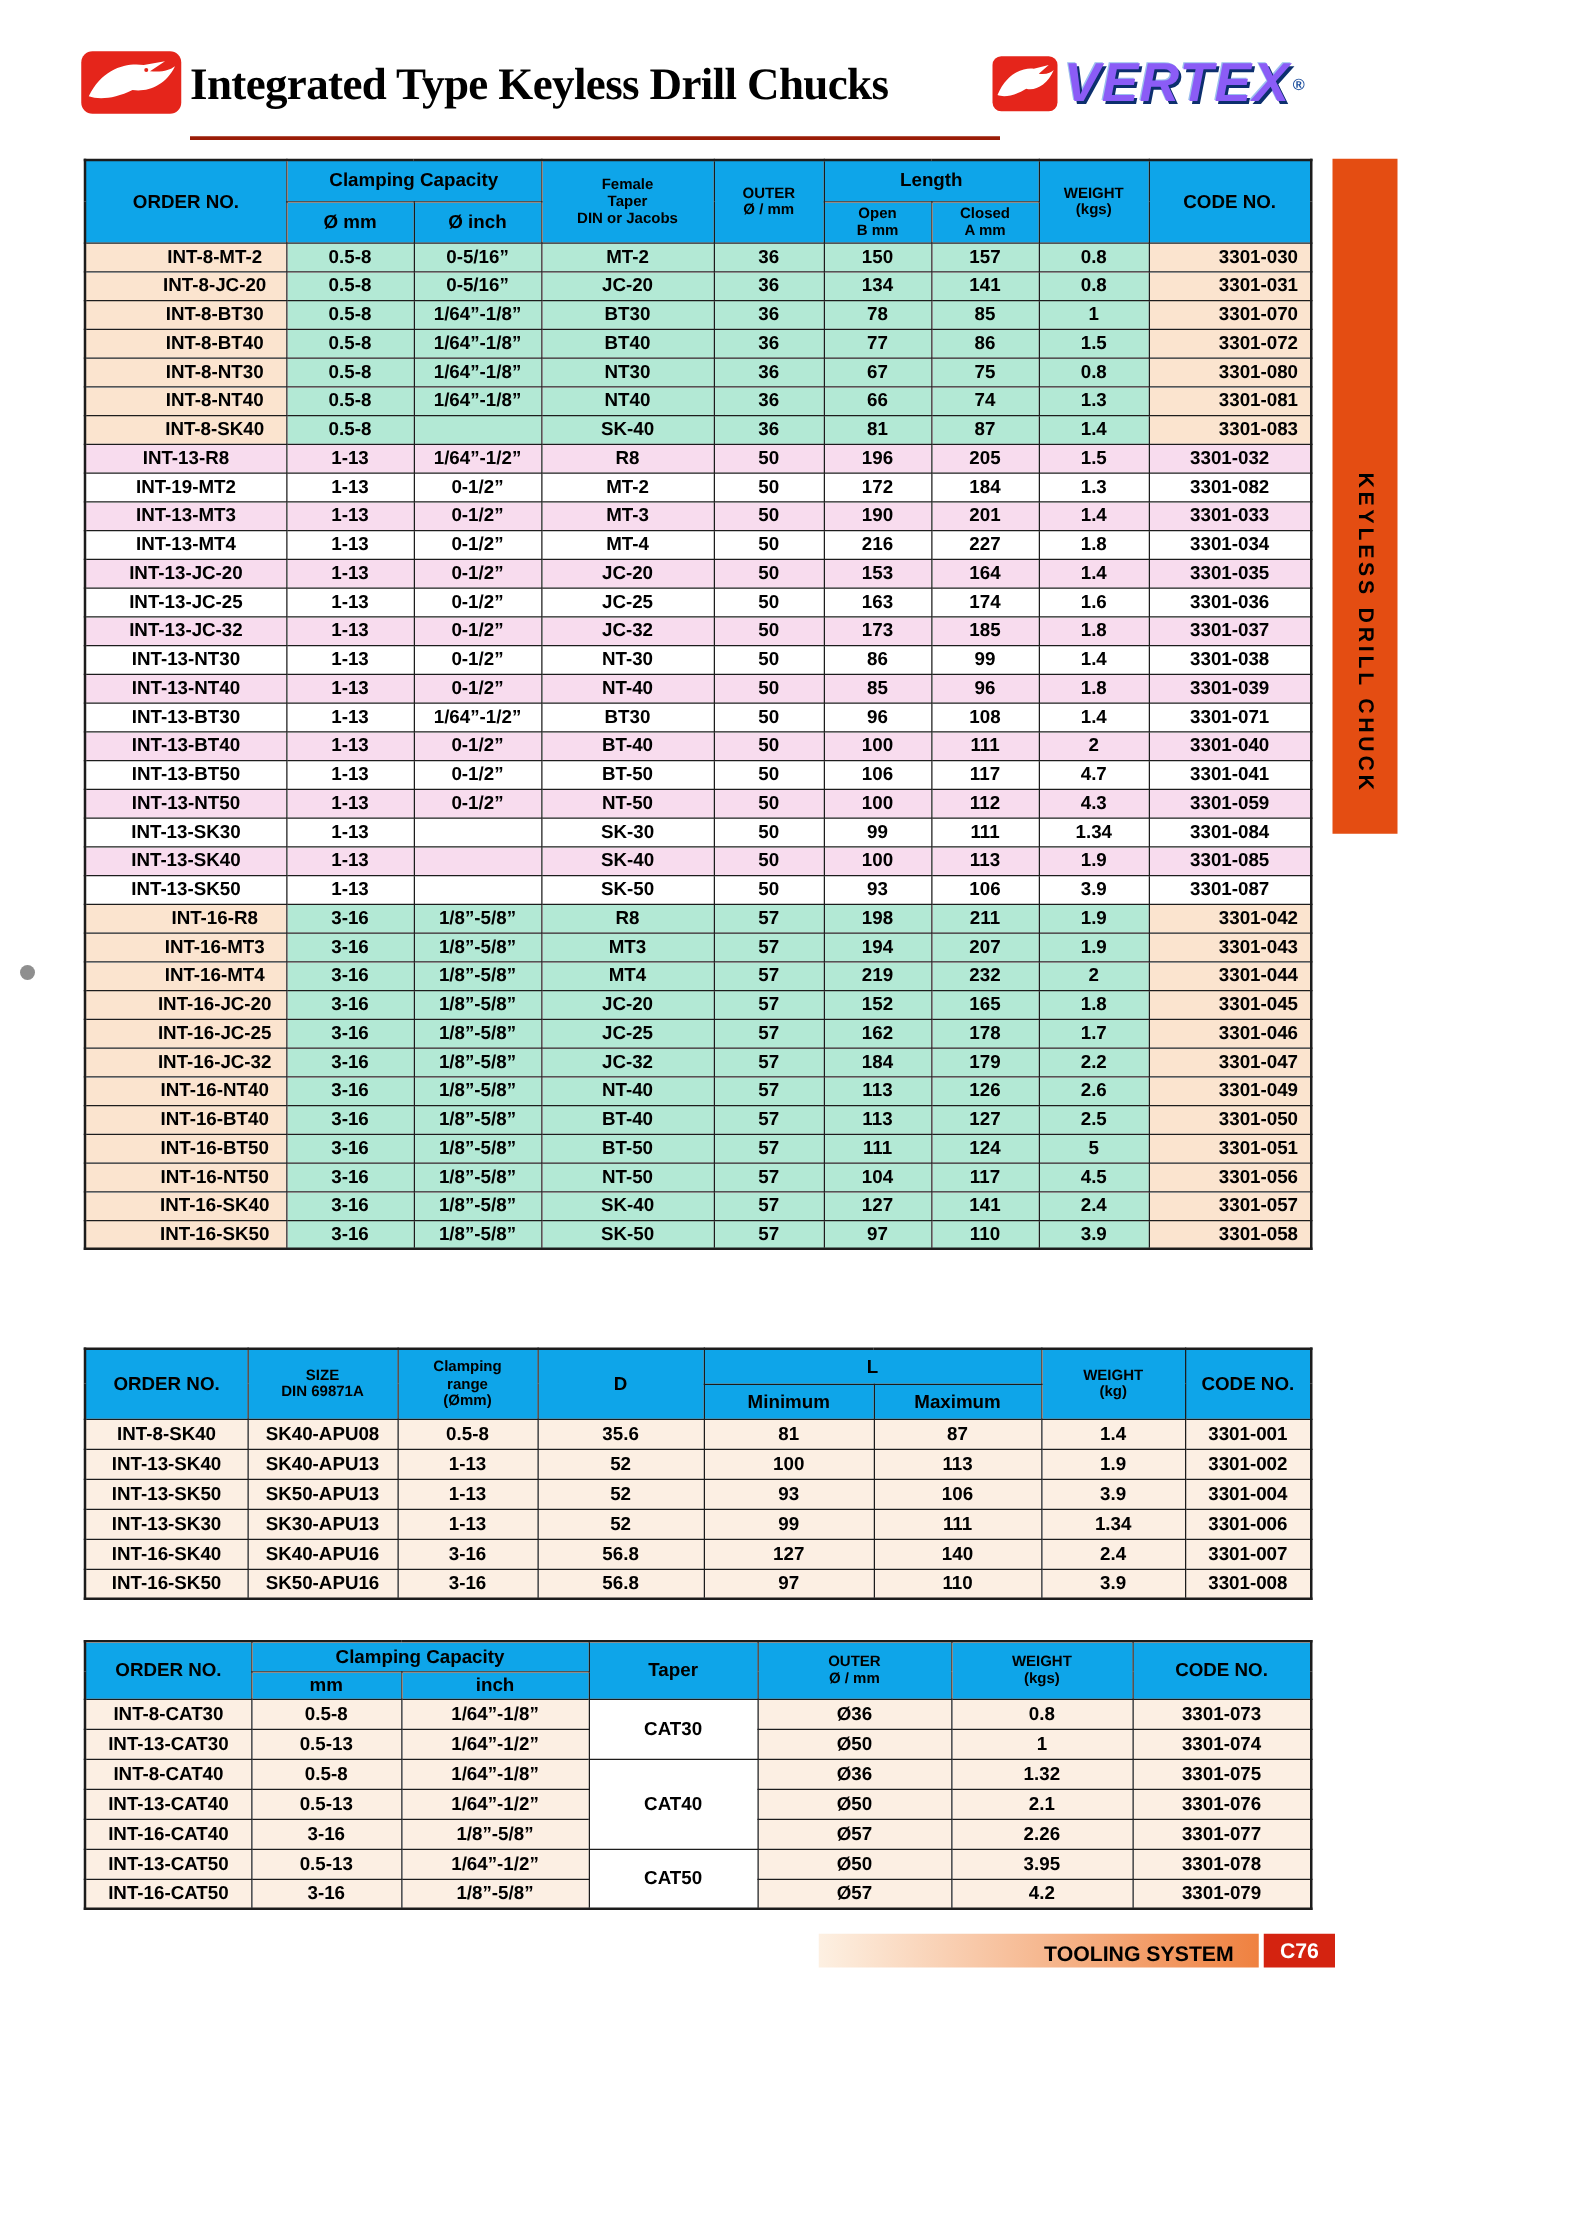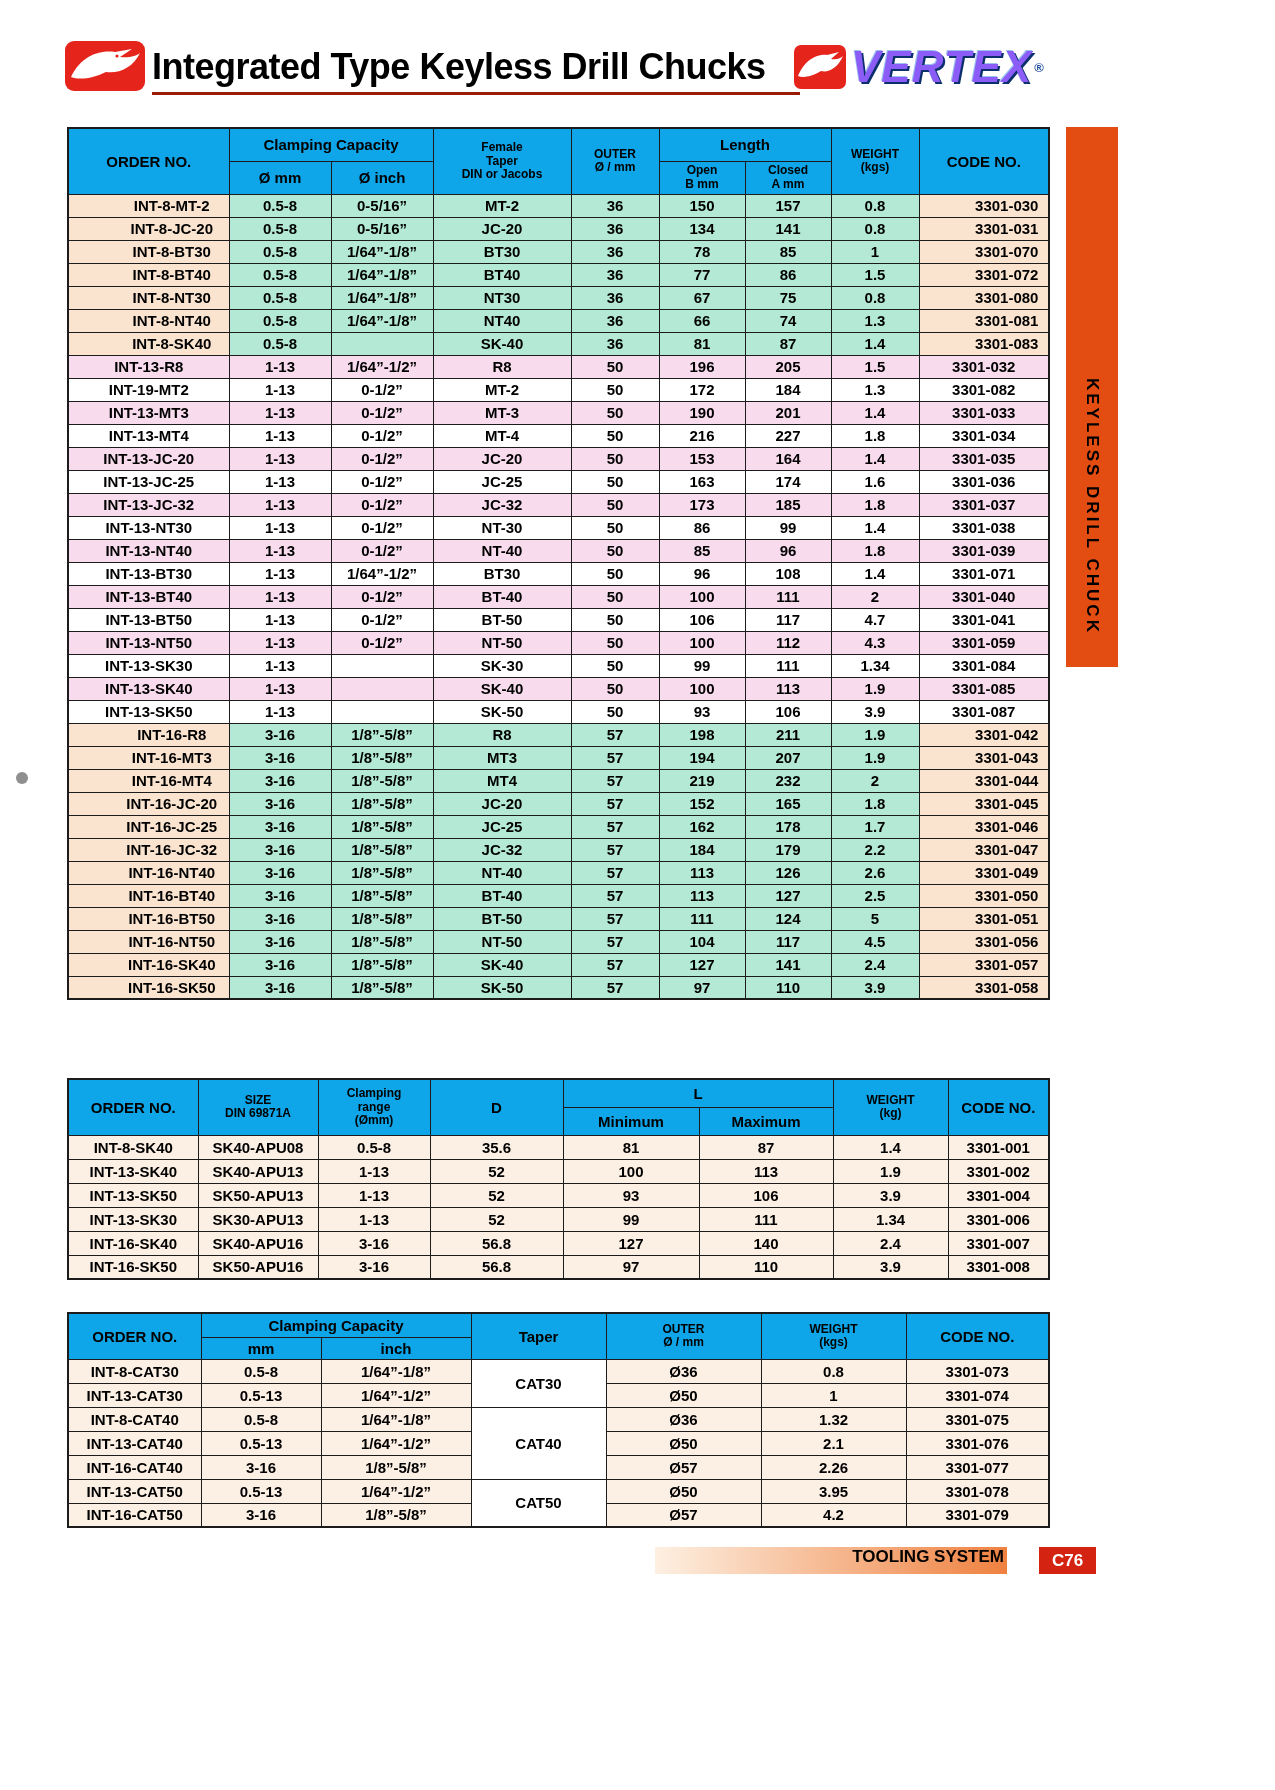--- a/index.html
+++ b/index.html
@@ -9,21 +9,21 @@
     font-family:"Liberation Sans", sans-serif;
     font-weight:bold; color:#000;
   }
   .page { position:absolute; inset:0; }
 
   
   .hdr-logo { position:absolute; left:64px; top:40px; width:82px; height:52px; }
   .page-title {
     position:absolute; left:152px; top:46px; width:648px;
     font-size:36px; font-weight:bold; letter-spacing:-0.5px; white-space:nowrap;
-    border-bottom:3px solid #9a1c07; padding-bottom:4px;
+    border-bottom:3px solid #9a1c07; padding-bottom:21px;font-family:Liberation Serif, serif;
   }
   .brand { position:absolute; left:793px; top:42px; display:flex; align-items:center; }
   .brand-icon { width:54px; height:46px; margin-right:4px; }
   .brand-text {
     font-size:44px; font-style:italic; font-weight:bold; letter-spacing:1px;
     color:#8b5cf6; text-shadow:2px 2px 0 #0c2f6e, -1px -1px 0 #9cc0ee;
   }
   .brand-reg { font-size:13px; color:#1d4f9e; vertical-align:super; margin-left:2px; }
 
   
@@ -32,27 +32,27 @@
     background:#e44d12; display:flex; flex-direction:column; align-items:center; justify-content:flex-end;
   }
   .side-tab span {
     writing-mode:vertical-rl; font-size:17px; letter-spacing:3px; color:#000;
     padding-bottom:32px; white-space:nowrap;
   }
   .punch-dot { position:absolute; left:16px; top:772px; width:12px; height:12px; border-radius:50%; background:#8f8f8f; }
   .footer-bar {
     position:absolute; left:655px; top:1547px; width:352px; height:27px;
     background:linear-gradient(90deg,#fdf0e2,#ef8140);
-    display:flex; align-items:flex-start; justify-content:flex-end;
-    font-size:17px; padding-right:3px;
+    display:flex; align-items:flex-end; justify-content:flex-end;
+    font-size:17px; padding-right:20px;
   }
   .footer-page {
     position:absolute; left:1011px; top:1547px; width:57px; height:27px;
     background:#d42310; color:#fff; font-size:17px;
-    display:flex; align-items:center; justify-content:center;margin-left:28px;
+    display:flex; align-items:center; justify-content:center;
   }
 
   
   .t1-wrap { position:absolute; left:67px; top:127px; width:981px; }
   .t2-wrap { position:absolute; left:67px; top:1078px; width:981px; }
   .t3-wrap { position:absolute; left:67px; top:1312px; width:981px; }
   table { border-collapse:collapse; table-layout:fixed; width:100%; border:2px solid #1c1c1c; }
   th, td {
     border:1px solid #1c1c1c; text-align:center; vertical-align:middle;
     font-size:15px; font-weight:bold; padding:0 2px; overflow:hidden; white-space:nowrap;

